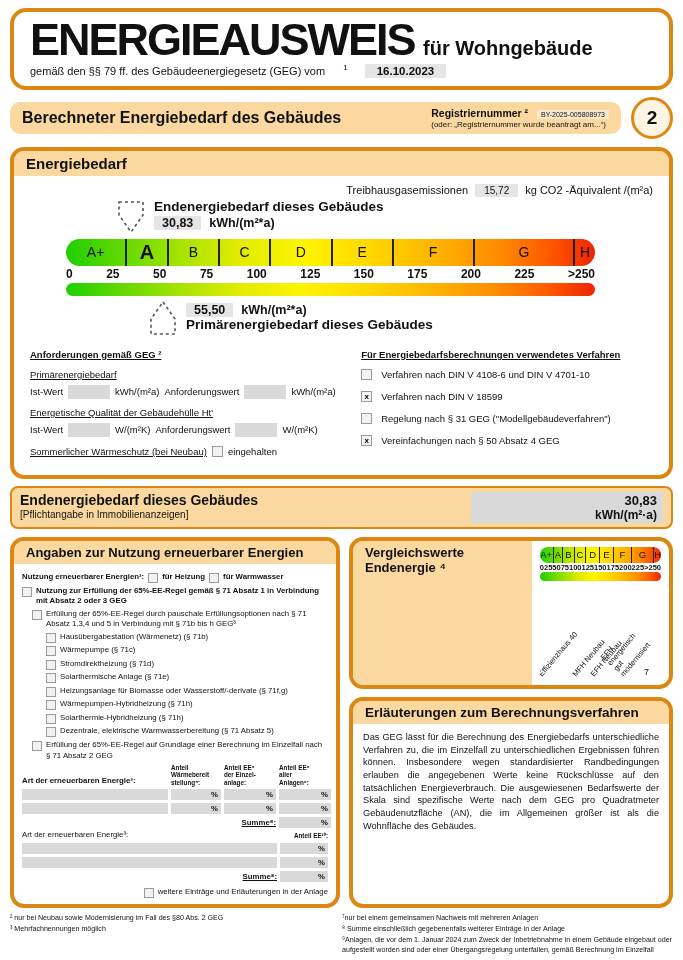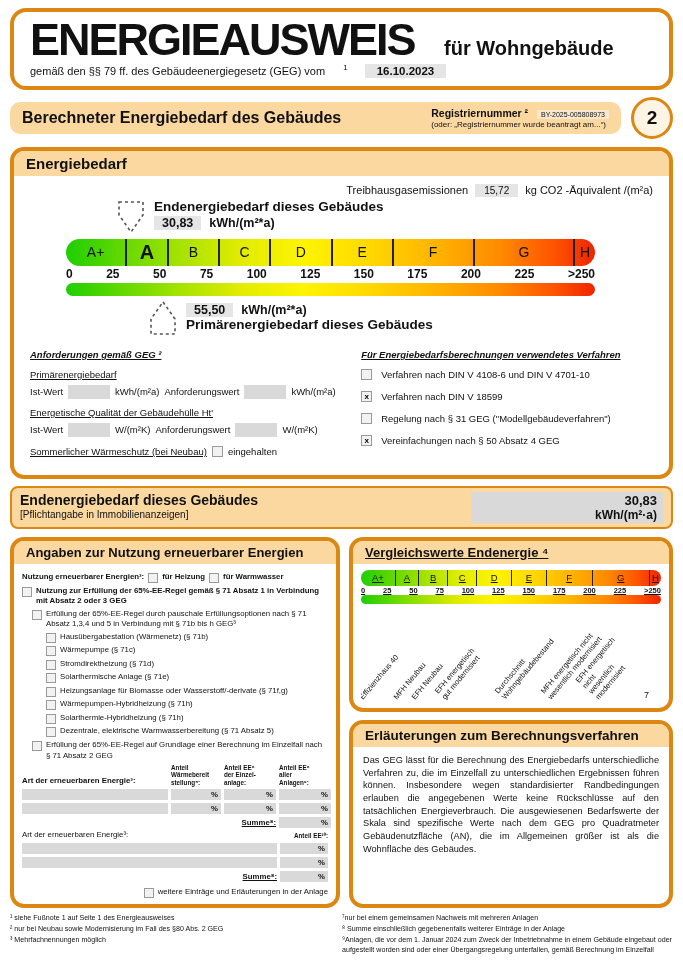--- a/index.html
+++ b/index.html
@@ -4,21 +4,21 @@
 <style>
   html,body{margin:0;padding:0;background:#c9c9c9;}
   .page{width:683px;min-height:960px;margin:0 auto;background:#ffffff;box-sizing:border-box;
         padding:8px 10px 6px 10px;font-family:"Liberation Sans",sans-serif;color:#111;}
   
   .obox{border:4px solid #dd8713;border-radius:14px;background:#fff;overflow:hidden;}
   .obox-header{background:#fbd8a0;padding:4px 12px;font-weight:bold;font-size:15px;}
   
   .title-box{border:4px solid #dd8713;border-radius:16px;padding:4px 16px 8px 16px;}
   .main-title{font-size:45px;font-weight:bold;letter-spacing:-2px;line-height:1.05;display:inline-block;}
-  .main-sub{font-size:20px;font-weight:bold;margin-left:25px;}
+  .main-sub{font-size:20px;font-weight:bold;margin-left:4px;}
   .law-row{font-size:11px;margin-top:0;}
   .law-row sup{font-size:8px;margin:0 14px 0 18px;}
   .gray{background:#e5e5e5;}
   .date-box{display:inline-block;padding:1px 12px;font-size:11.5px;font-weight:bold;}
   
   .secbar-row{display:flex;align-items:center;gap:10px;margin-top:7px;}
   .secbar{flex:1;background:#fbd8a0;border-radius:10px;padding:5px 12px;display:flex;justify-content:space-between;align-items:center;}
   .secbar-title{font-weight:bold;font-size:16px;}
   .reg-line1{font-size:10.5px;font-weight:bold;}
   .reg-num{font-weight:normal;font-size:7px;background:#f6e7cd;padding:1px 4px;margin-left:6px;}
@@ -43,21 +43,21 @@
   .seg.current{font-weight:bold;font-size:20px;}
   .w30{flex:30}.w20{flex:20}.w25{flex:25}.w40{flex:40}.w50{flex:50}.w10{flex:10}
   .ticks{display:flex;justify-content:space-between;font-weight:bold;font-size:12px;margin:1px 0 2px 0;}
   .gradbar{height:13px;border-radius:7px;
            background:linear-gradient(90deg,#1ecf00 0%,#5fd800 10%,#a8e300 22%,#e2ec00 33%,#fef400 45%,#ffd900 57%,#ffb300 70%,#ff8a00 82%,#ff5500 92%,#ef2400 100%);}
   .up-block{margin-left:118px;margin-top:3px;}
   
   .anf-area{display:flex;gap:16px;margin-top:12px;font-size:9.5px;}
   .anf-left{flex:1.08;}
   .anf-right{flex:1;}
-  .ub{font-weight:bold;text-decoration:underline;font-style:italic;}
+  .ub{font-weight:bold;text-decoration:underline;}
   .u{text-decoration:underline;}
   .anf-h{margin-bottom:9px;}
   .frow{display:flex;align-items:center;gap:5px;margin:5px 0 8px 0;flex-wrap:nowrap;}
   .ibox{display:inline-block;width:42px;height:14px;background:#d9d9d9;flex:0 0 auto;}
   .cb{display:inline-block;width:9px;height:9px;border:1px solid #9a9a9a;background:#f2f2f2;font-size:8px;
       font-weight:bold;line-height:9px;text-align:center;vertical-align:1px;color:#000;flex:0 0 auto;}
   .vf-row{display:flex;gap:9px;margin-bottom:11px;align-items:flex-start;}
   
   .banner{margin-top:7px;background:#fbd8a0;border:2px solid #dd8713;border-radius:8px;display:flex;align-items:stretch;padding:4px 8px;}
   .banner-left{flex:1;}
@@ -79,21 +79,21 @@
   .tbl{display:grid;grid-template-columns:146px 50px 52px 52px;column-gap:3px;row-gap:3px;margin-top:3px;align-items:end;}
   .tbl .hd{font-size:6.3px;font-weight:bold;white-space:pre-line;line-height:1.2;}
   .tbl .hd0{font-size:7.8px;font-weight:bold;align-self:end;}
   .cell{background:#d9d9d9;height:11px;}
   .pcell{background:#d9d9d9;height:11px;text-align:right;font-weight:bold;padding-right:3px;line-height:11px;}
   .sumlbl{text-align:right;font-weight:bold;align-self:center;text-decoration:underline;}
   .tbl2{display:grid;grid-template-columns:1fr 48px;column-gap:3px;row-gap:3px;margin-top:2px;align-items:end;}
   .small-right{font-size:6.3px;font-weight:bold;text-align:right;}
   
   .right-col{flex:1;display:flex;flex-direction:column;gap:8px;}
-  .vg-box{display:flex;flex-direction:column;text-decoration:underline;}
+  .vg-box{display:flex;flex-direction:row;}
   .vg-header{font-size:13px;}
   .vg-content{padding:6px 8px 2px 8px;position:relative;}
   .scale.mini{height:16px;border-radius:8px;}
   .scale.mini .seg{font-size:9.5px;border-right:1.5px solid #222;}
   .scale.mini .seg:last-child{border-right:none;}
   .ticks.mini{font-size:7.5px;margin:0;}
   .gradbar.mini{height:9px;border-radius:5px;}
   .vg-labels{position:relative;height:102px;overflow:hidden;}
   .vg-lbl{position:absolute;bottom:4px;font-size:7.6px;line-height:1.15;white-space:pre-line;
           transform:rotate(-50deg);transform-origin:0 100%;}
@@ -415,21 +415,20 @@
 
       <div class="obox erl-box">
         <div class="obox-header erl-header">Erläuterungen zum Berechnungsverfahren</div>
         <div class="erl-text">Das GEG lässt für die Berechnung des Energiebedarfs unterschiedliche Verfahren zu, die im Einzelfall zu unterschiedlichen Ergebnissen führen können. Insbesondere wegen standardisierter Randbedingungen erlauben die angegebenen Werte keine Rückschlüsse auf den tatsächlichen Energieverbrauch. Die ausgewiesenen Bedarfswerte der Skala sind spezifische Werte nach dem GEG pro Quadratmeter Gebäudenutzfläche (AN), die im Allgemeinen größer ist als die Wohnfläche des Gebäudes.</div>
       </div>
     </div>
   </div>
 
   <div class="footnotes">
     <div class="fn-left">
-      <div>¹ siehe Fußnote 1 auf Seite 1 des Energieausweises</div>
       <div>² nur bei Neubau sowie Modernisierung im Fall des §80 Abs. 2 GEG</div>
       <div>³ Mehrfachnennungen möglich</div>
 
     </div>
     <div class="fn-right">
       <div>⁷nur bei einem gemeinsamen Nachweis mit mehreren Anlagen</div>
       <div>⁸ Summe einschließlich gegebenenfalls weiterer Einträge in der Anlage</div>
       <div>⁹Anlagen, die vor dem 1. Januar 2024 zum Zweck der Inbetriebnahme in einem Gebäude eingebaut oder aufgestellt worden sind oder einer Übergangsregelung unterfallen, gemäß Berechnung im Einzelfall</div>
 
     </div>

